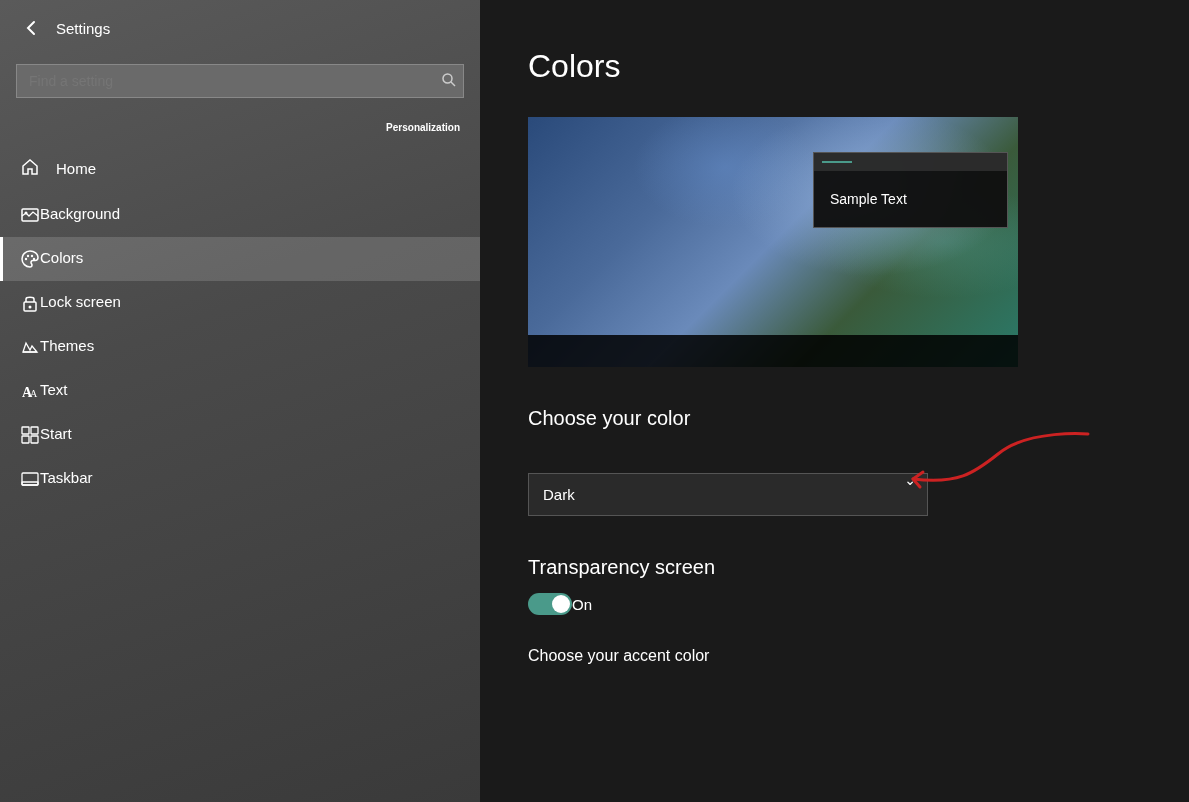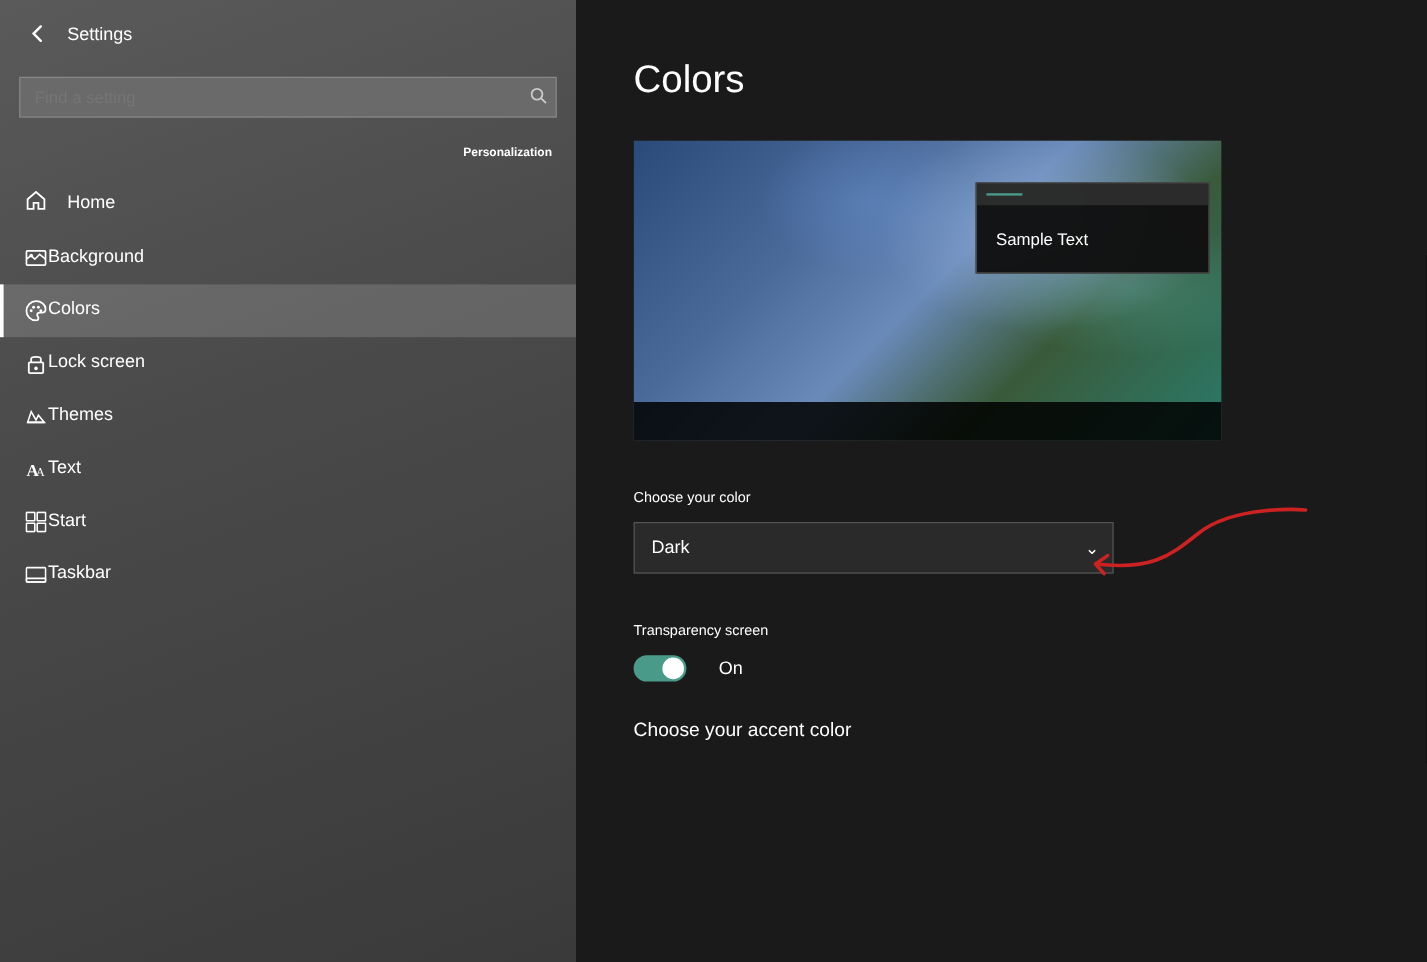--- a/index.html
+++ b/index.html
@@ -258,21 +258,21 @@
     }
 
     #preview-popup-body {
       padding: 20px 16px;
       font-size: 14px;
       color: #fff;
     }
 
     
     .section-label {
-      font-size: 12px;
+      font-size: 20px;
       font-weight: 400;
       color: #fff;
       margin-bottom: 14px;
     }
 
     #color-select-wrapper {
       position: relative;
       width: 400px;
       margin-bottom: 40px;
     }
@@ -280,40 +280,41 @@
     #color-select {
       width: 100%;
       background: #2a2a2a;
       border: 1px solid #555;
       color: #fff;
       padding: 12px 40px 12px 14px;
       font-size: 15px;
       appearance: none;
       cursor: pointer;
       outline: none;
+      margin-top: 29px;
     }
 
     #select-chevron {
       position: absolute;
       right: 12px;
       top: 50%;
       transform: translateY(-50%);
       color: #fff;
       pointer-events: none;
       font-size: 14px;
     }
 
     .transparency-section {
       margin-bottom: 32px;
     }
 
     .toggle-row {
       display: flex;
       align-items: center;
-      gap: 27px;
+      gap: 0;
       margin-top: 8px;
     }
 
     .toggle {
       width: 44px;
       height: 22px;
       background: #4a9a8a;
       border-radius: 11px;
       position: relative;
       cursor: pointer;

